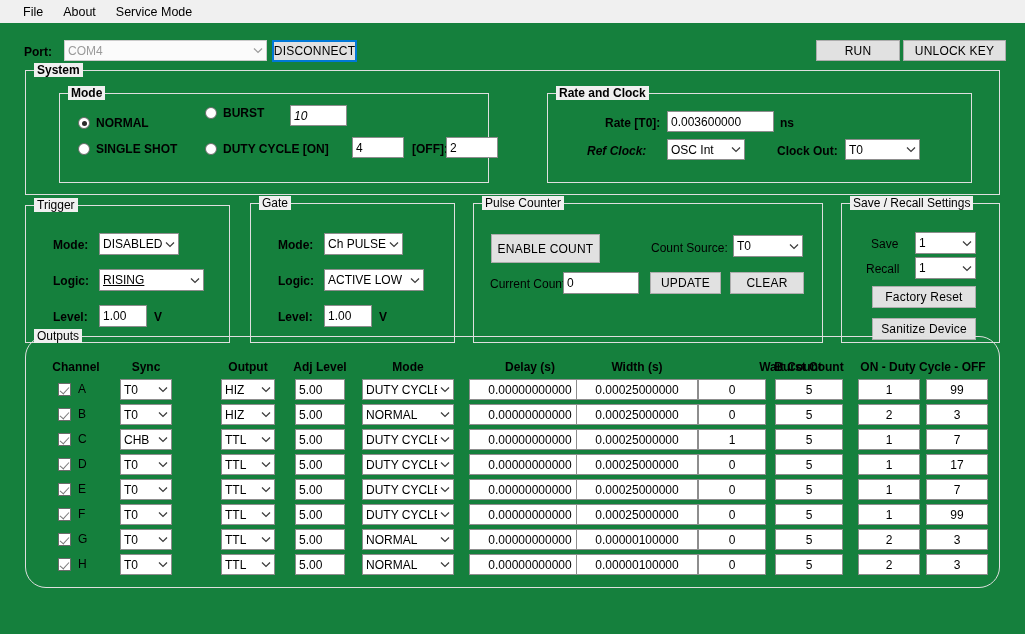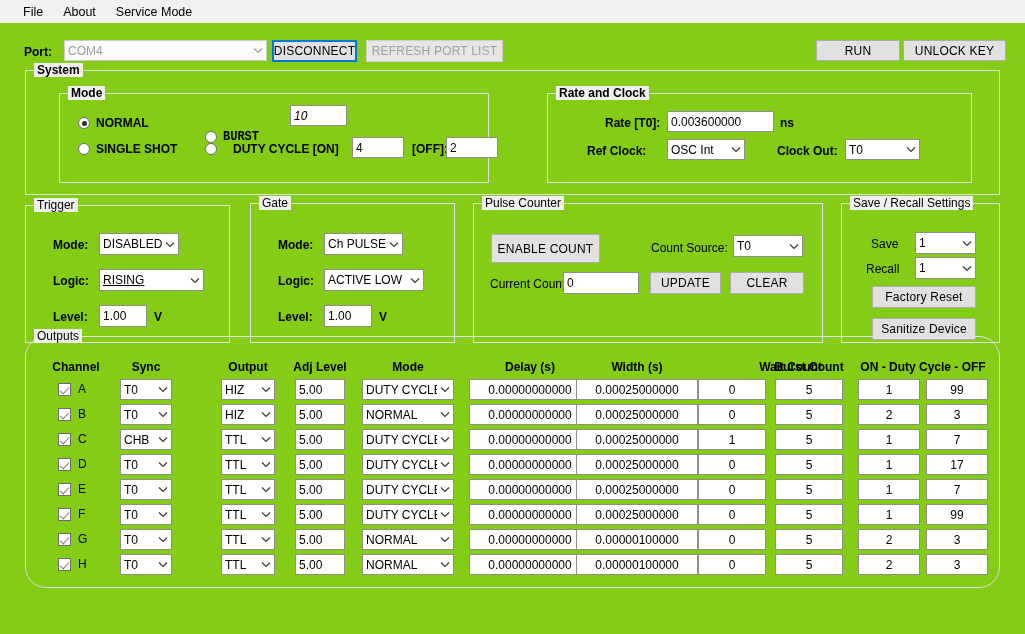--- a/index.html
+++ b/index.html
@@ -12,21 +12,21 @@
     height: 634px;
     font-family: "Liberation Sans", sans-serif;
     font-size: 12px;
     color: #000;
     overflow: hidden;
     position: relative;
   }
   .app {
     position: absolute;
     inset: 0;
-    background: #84cc16;
+    background: #15803d;
   }
 
   
   .menubar {
     position: absolute;
     left: 0; top: 0;
     width: 1025px; height: 23px;
     background: #f0f0f0;
     display: flex;
     align-items: center;
@@ -202,62 +202,61 @@
   <div class="lbl b" style="left:24px; top:45px;">Port:</div>
   <div class="combo disabled" style="position:absolute; left:64px; top:40px; width:203px; height:21px;">
     <span class="cv">COM4</span>
     <span class="arrow">
       <svg width="10" height="7" viewBox="0 0 10 7">
           <path d="M1 1.5 L5 5.5 L9 1.5" stroke="#9b9b9b" stroke-width="1.2" fill="none"></path>
         </svg>
     </span>
   </div>
   <div class="btn focusring" style="position:absolute; left:272px; top:40px; width:85px; height:22px;">DISCONNECT</div>
-  <div class="btn disabled" style="position:absolute; left:366px; top:40px; width:137px; height:22px;">REFRESH PORT LIST</div>
   <div class="btn" style="position:absolute; left:816px; top:40px; width:84px; height:21px;">RUN</div>
   <div class="btn" style="position:absolute; left:903px; top:40px; width:103px; height:21px;">UNLOCK KEY</div>
 
   <div class="group bold" style="left:25px; top:70px; width:975px; height:125px;">
     <div class="gtitle">System</div>
 
     <div class="group bold" style="left:33px; top:22px; width:430px; height:90px;">
       <div class="gtitle">Mode</div>
 
       <div class="radio on" style="left:18px; top:22px;">
         <span class="dot"></span>
         <span class="rlbl">NORMAL</span>
       </div>
       <div class="radio" style="left:18px; top:48px;">
         <span class="dot"></span>
         <span class="rlbl">SINGLE SHOT</span>
       </div>
 
-      <div class="radio" style="left:145px; top:36px;font-family:Liberation Mono, monospace;">
+      <div class="radio" style="left:145px; top:12px;">
         <span class="dot"></span>
         <span class="rlbl">BURST</span>
       </div>
       <div class="tbox" style="position:absolute; left:230px; top:11px; width:57px; height:21px;font-style:italic;">10</div>
 
-      <div class="radio" style="left:145px; top:48px;gap:10px;">
+      <div class="radio" style="left:145px; top:48px;">
         <span class="dot"></span>
         <span class="rlbl">DUTY CYCLE [ON]</span>
       </div>
       <div class="tbox" style="position:absolute; left:292px; top:43px; width:52px; height:21px;">4</div>
       <div class="lbl b" style="left:352px; top:48px;">[OFF]:</div>
       <div class="tbox" style="position:absolute; left:386px; top:43px; width:52px; height:21px;">2</div>
     </div>
 
     <div class="group bold" style="left:521px; top:22px; width:425px; height:90px;">
       <div class="gtitle">Rate and Clock</div>
 
       <div class="lbl b" style="left:57px; top:22px;">Rate [T0]:</div>
       <div class="tbox" style="position:absolute; left:119px; top:17px; width:107px; height:21px;">0.003600000</div>
       <div class="lbl b" style="left:232px; top:22px;">ns</div>
 
-      <div class="lbl b" style="left:39px; top:50px;">Ref Clock:</div>
+      <div class="lbl b" style="left:39px; top:50px;font-style:italic;">Ref Clock:</div>
       <div class="combo" style="position:absolute; left:119px; top:45px; width:78px; height:21px;">
         <span class="cv">OSC Int</span>
         <span class="arrow">
           <svg width="10" height="7" viewBox="0 0 10 7">
               <path d="M1 1.5 L5 5.5 L9 1.5" stroke="#3a3a3a" stroke-width="1.2" fill="none"></path>
             </svg>
         </span>
       </div>
 
       <div class="lbl b" style="left:229px; top:50px;">Clock Out:</div>

